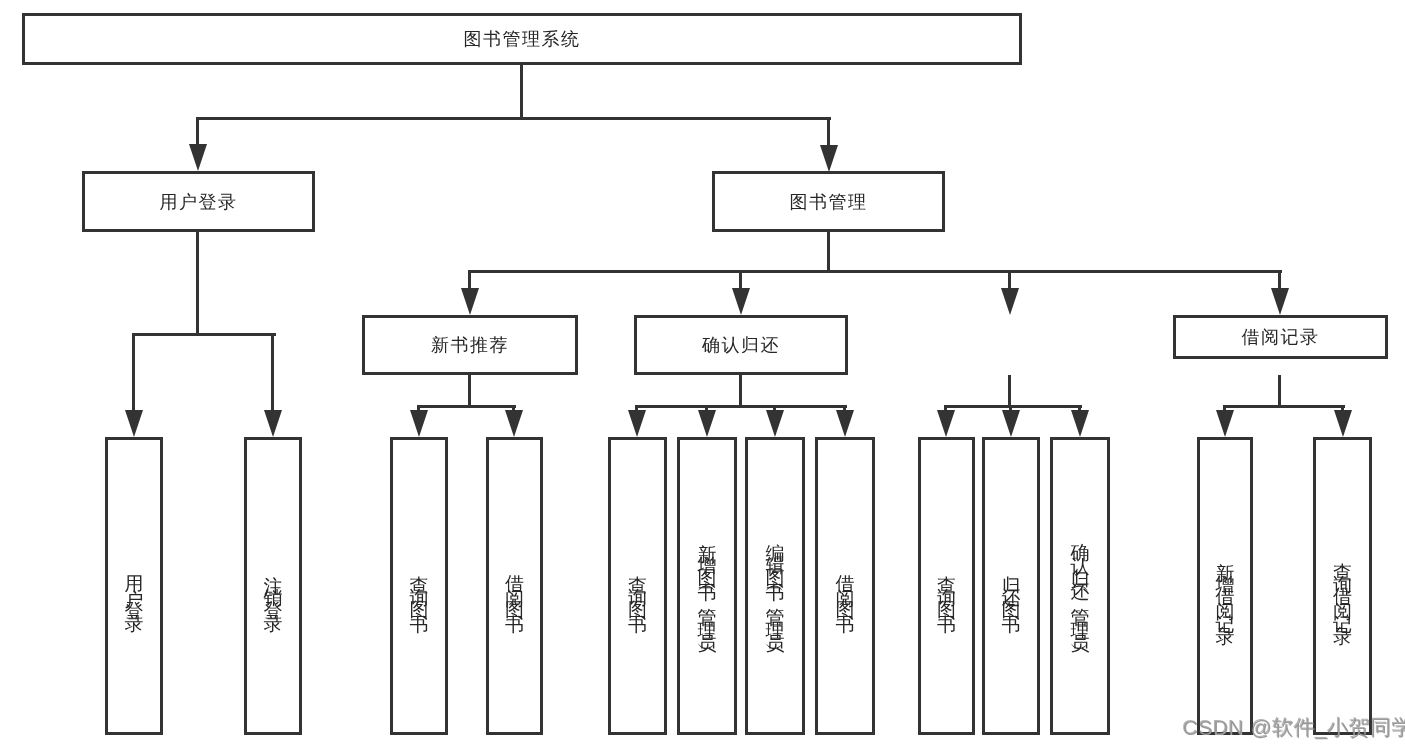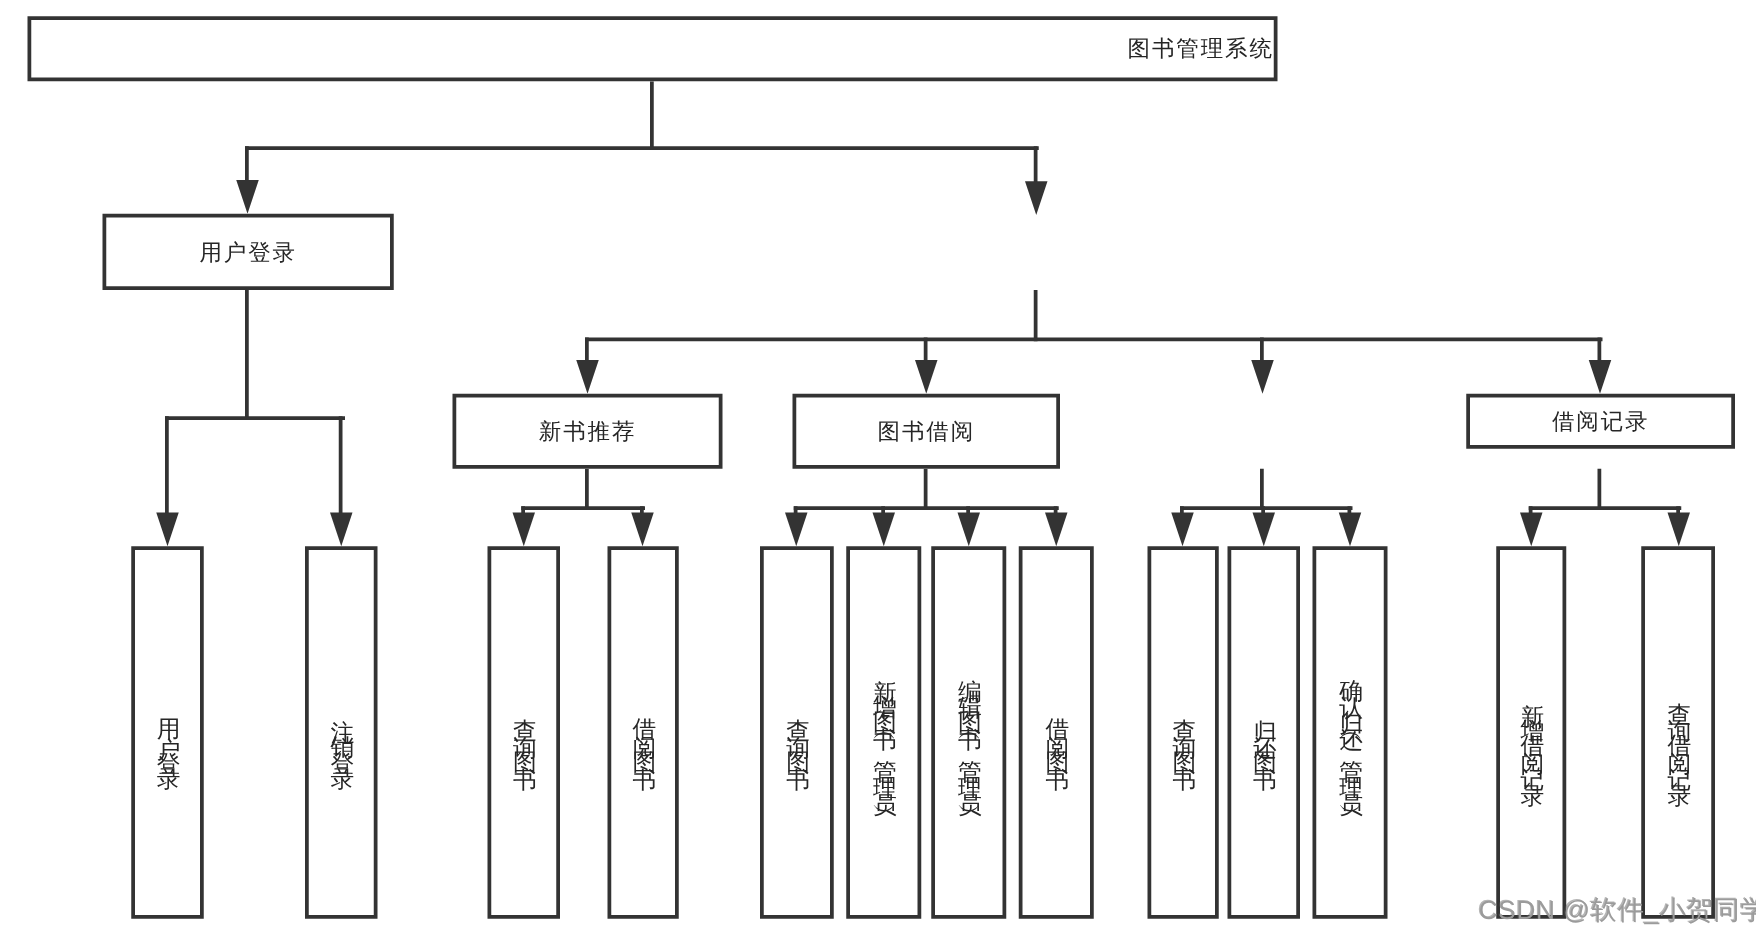--- a/index.html
+++ b/index.html
@@ -69,33 +69,36 @@
     text-shadow: -1px -1px 0 rgba(90,90,90,0.45);
     z-index: 3;
     white-space: nowrap;
   }
 </style>
 </head>
 <body>
 
 <div id="canvas">
 
-  <div class="box" style="left:22px; top:13px; width:1000px; height:52px;justify-content:flex-end;">
+  <div class="box" style="left:22px; top:13px; width:1000px; height:52px;">
     <span>图书管理系统</span>
   </div>
 
   <div class="box" style="left:82px; top:171px; width:233px; height:61px;">
     <span>用户登录</span>
   </div>
+  <div class="box" style="left:712px; top:171px; width:233px; height:61px;">
+    <span>图书管理</span>
+  </div>
 
   <div class="box" style="left:362px; top:315px; width:216px; height:60px;">
     <span>新书推荐</span>
   </div>
   <div class="box" style="left:634px; top:315px; width:214px; height:60px;">
-    <span>图书借阅</span>
+    <span>确认归还</span>
   </div>
   <div class="box" style="left:1173px; top:315px; width:215px; height:44px;">
     <span>借阅记录</span>
   </div>
 
   <div class="vbox" style="left:105px; width:58px;">
     <span class="vtext">用户登录</span>
   </div>
   <div class="vbox" style="left:244px; width:58px;">
     <span class="vtext">注销登录</span>

